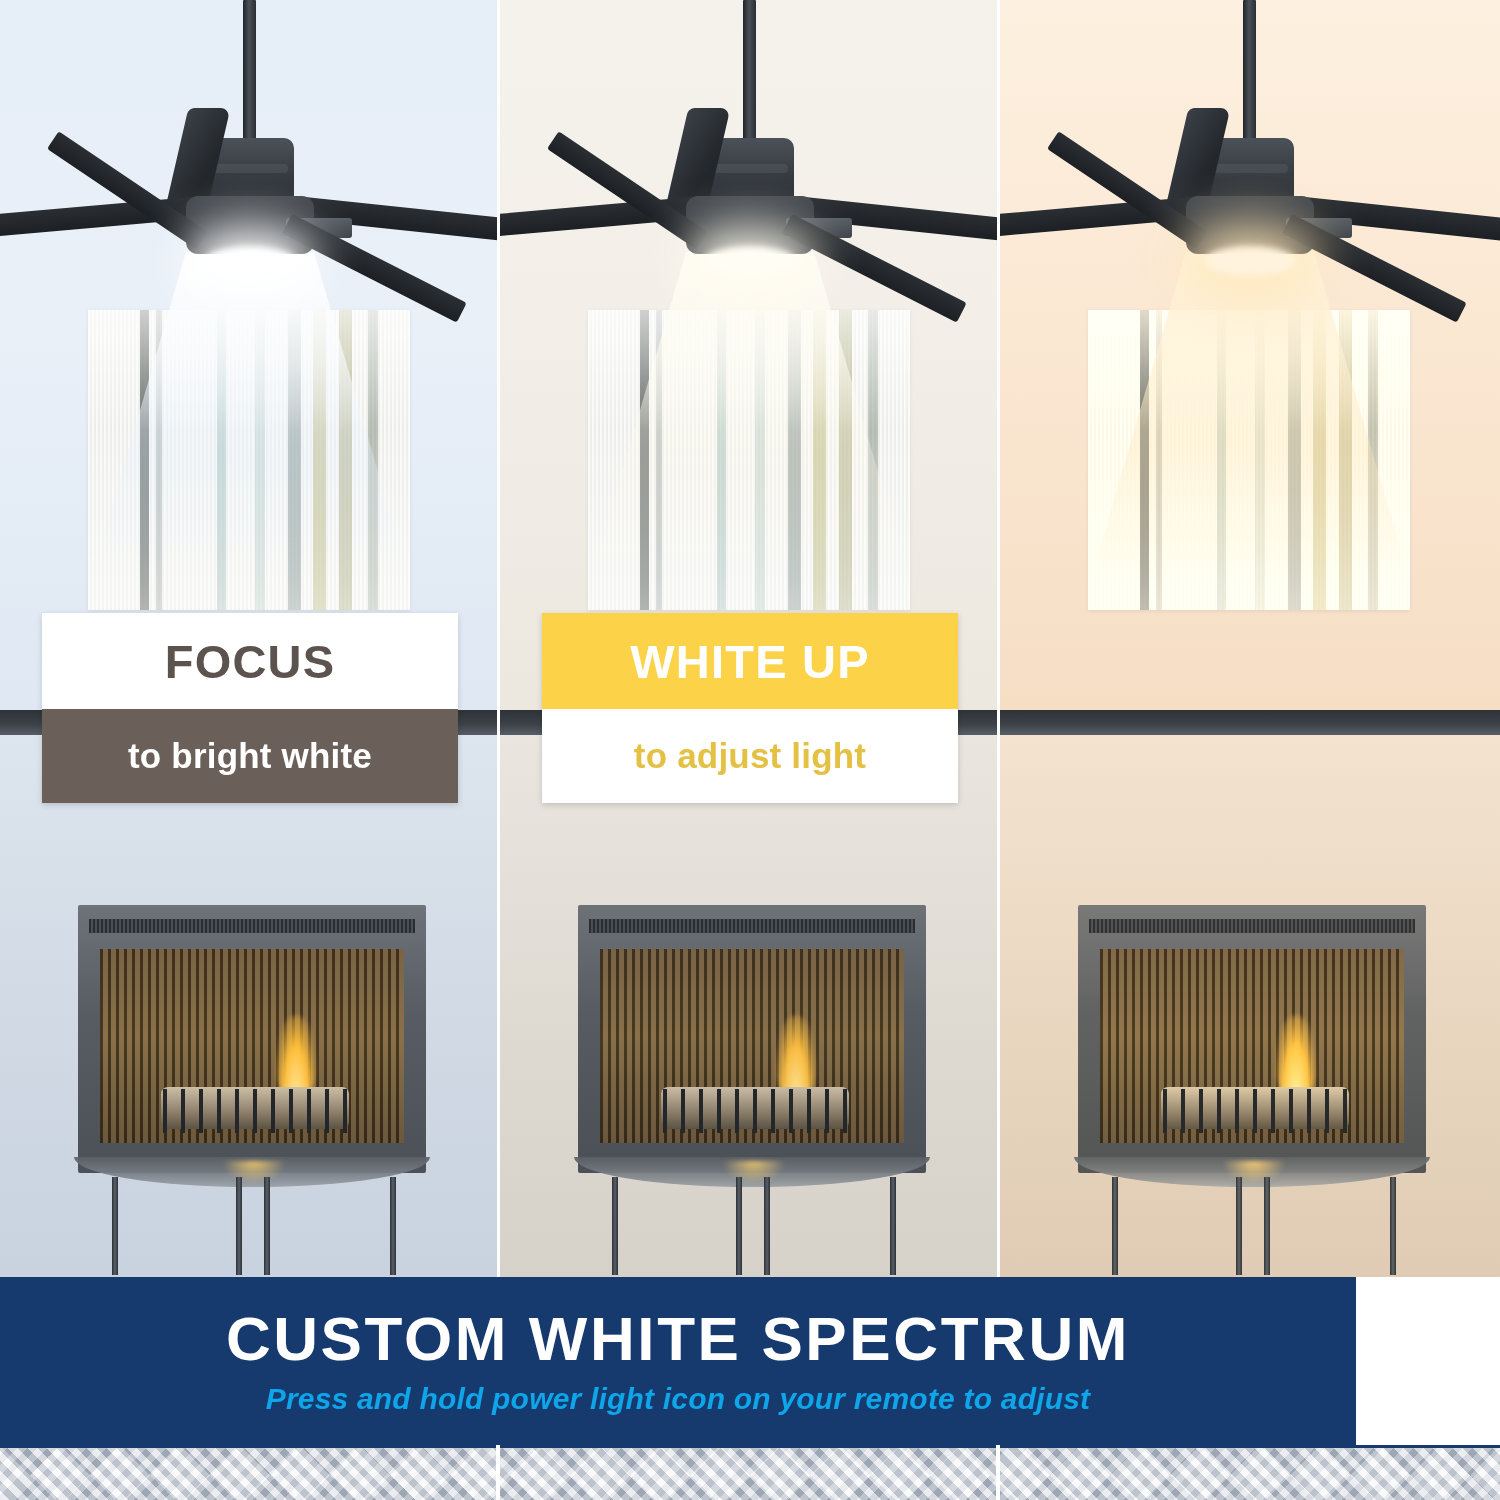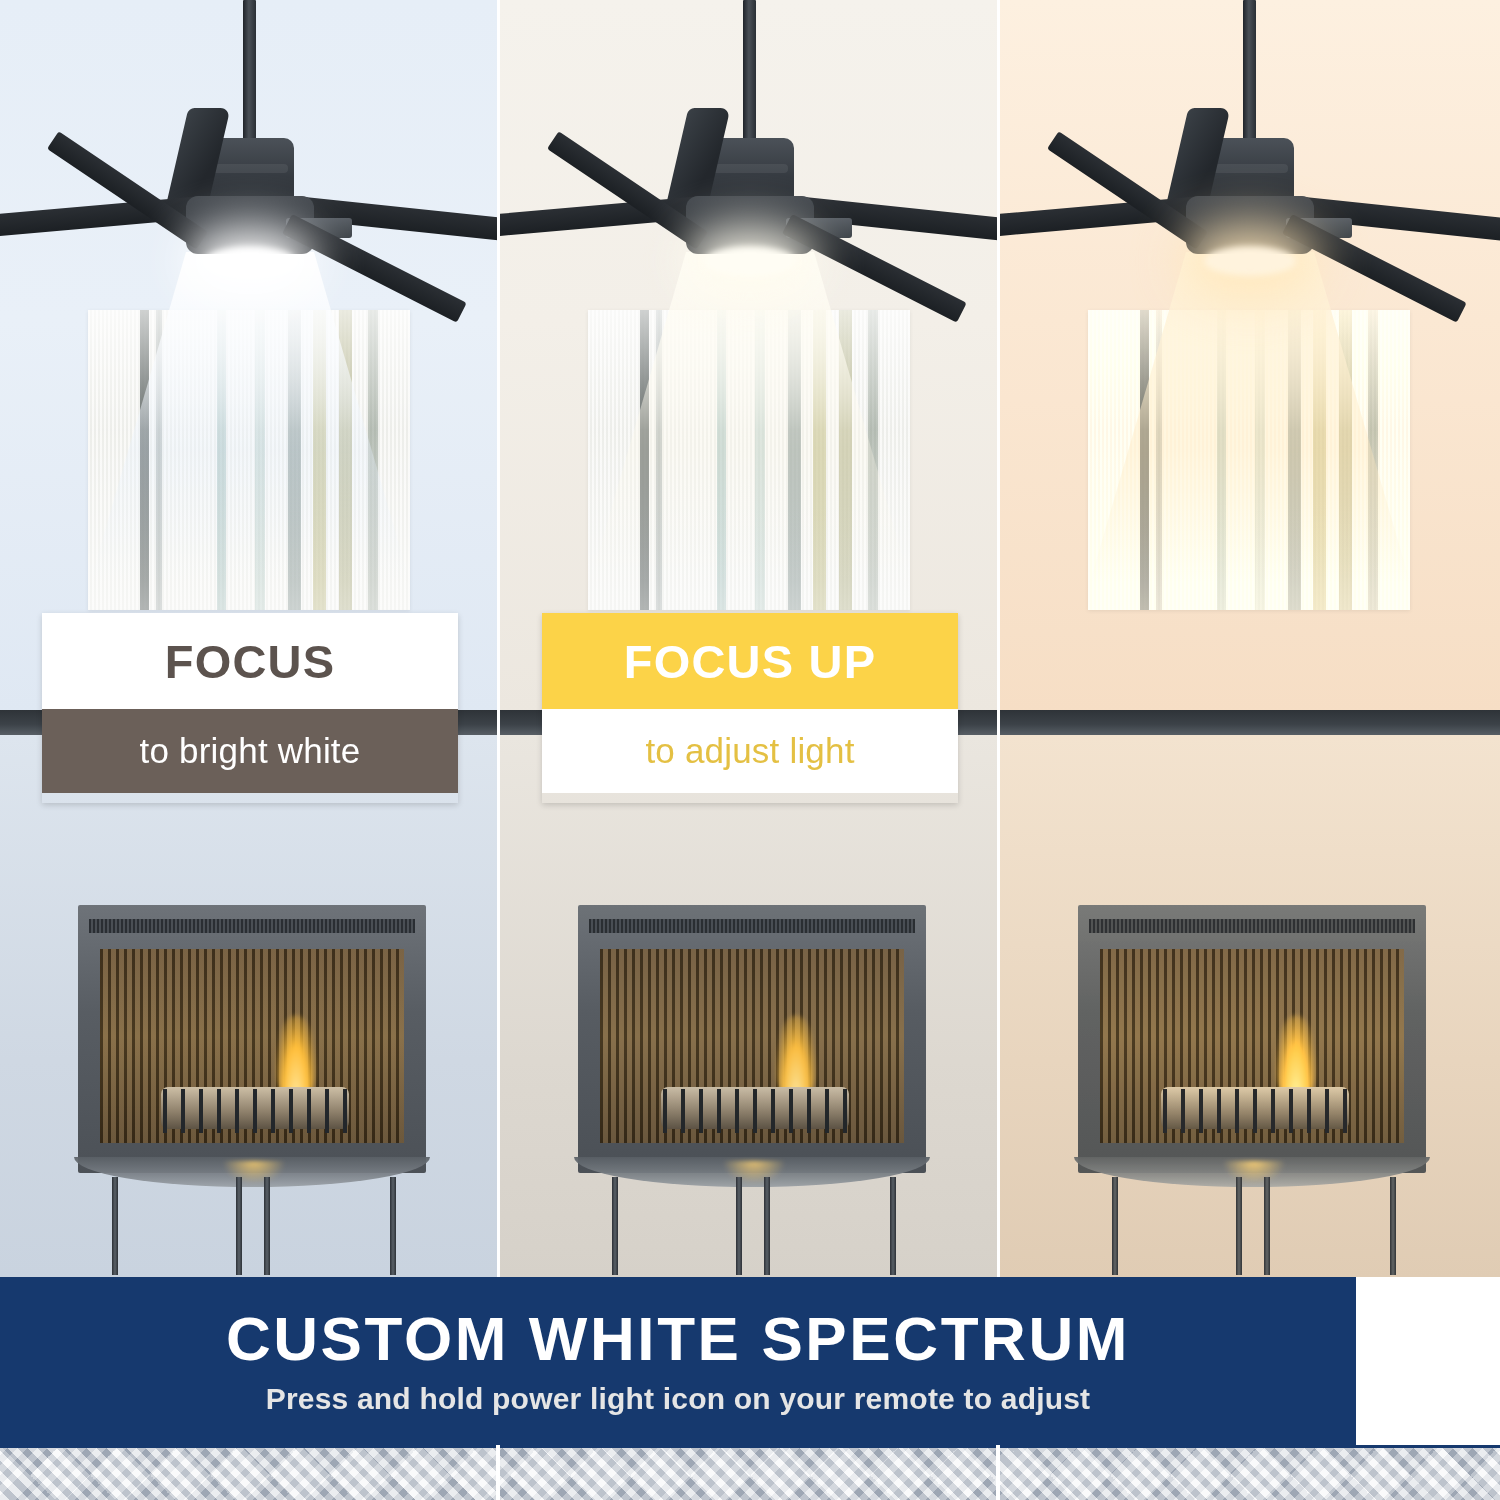--- a/index.html
+++ b/index.html
@@ -128,37 +128,37 @@
     background:radial-gradient(ellipse at 50% 0,rgba(255,210,110,.85),rgba(255,190,70,0) 75%);
     filter:blur(2px);}
 
   
   .labels{position:absolute;left:0;top:613px;width:1500px;height:190px;
     display:flex;pointer-events:none;}
   .label-col{width:500px;display:flex;justify-content:center;}
   .label-box{width:416px;box-shadow:0 2px 6px rgba(0,0,0,.16);pointer-events:auto;}
   .lab-title{height:96px;display:flex;align-items:center;justify-content:center;
     font-size:47px;font-weight:bold;letter-spacing:1.2px;}
-  .lab-sub{height:84px;display:flex;align-items:center;justify-content:center;
-    font-size:35px;font-weight:normal;letter-spacing:.2px;}
+  .lab-sub{height:94px;display:flex;align-items:center;justify-content:center;
+    font-size:35px;font-weight:bold;letter-spacing:.2px;}
 
   .t1 .lab-title{background:#ffffff;color:#5c534e;}
   .t1 .lab-sub{background:#6b6059;color:#ffffff;}
   .t2 .lab-title{background:#fcd348;color:#ffffff;}
   .t2 .lab-sub{background:#ffffff;color:#e4c043;}
   .t3 .lab-title{background:#4090d8;color:#ffffff;}
   .t3 .lab-sub{background:#d5ecfb;color:#2b7fc4;}
 
   
   .banner{position:absolute;left:0;top:1277px;width:1356px;height:168px;
     background:#16396e;display:flex;flex-direction:column;
     align-items:center;justify-content:center;}
   .banner-title{color:#ffffff;font-size:62px;font-weight:bold;letter-spacing:2.6px;
     line-height:1;margin-bottom:14px;}
-  .banner-sub{color:#e5e5e5;font-size:30px;font-weight:bold;letter-spacing:.2px;line-height:1;}
+  .banner-sub{color:#0ea5e9;font-size:30px;font-weight:bold;letter-spacing:.2px;line-height:1;font-style:italic;}
 
   
   .rug{position:absolute;left:0;top:1445px;width:1500px;height:55px;
     background:
       repeating-conic-gradient(from 45deg at 50% 50%,
         #e9ecf0 0deg 90deg,#aeb6c2 90deg 180deg,#e9ecf0 180deg 270deg,#aeb6c2 270deg 360deg);
     background-size:60px 60px;
     filter:blur(.4px);}
   .rug-ov{position:absolute;inset:0;
     background:repeating-linear-gradient(45deg,rgba(255,255,255,.55) 0 7px,rgba(140,150,165,.30) 7px 14px),
@@ -314,21 +314,21 @@
 
   <div class="labels">
     <div class="label-col">
       <div class="label-box t1">
         <div class="lab-title">FOCUS</div>
         <div class="lab-sub">to bright white</div>
       </div>
     </div>
     <div class="label-col">
       <div class="label-box t2">
-        <div class="lab-title">FOCUS UP</div>
+        <div class="lab-title">WHITE UP</div>
         <div class="lab-sub">to adjust light</div>
       </div>
     </div>
   </div>
 
   <div class="banner">
     <div class="banner-title">CUSTOM WHITE SPECTRUM</div>
     <div class="banner-sub">Press and hold power light icon on your remote to adjust</div>
   </div>
 

